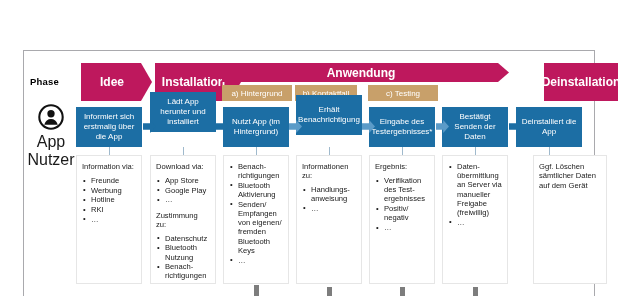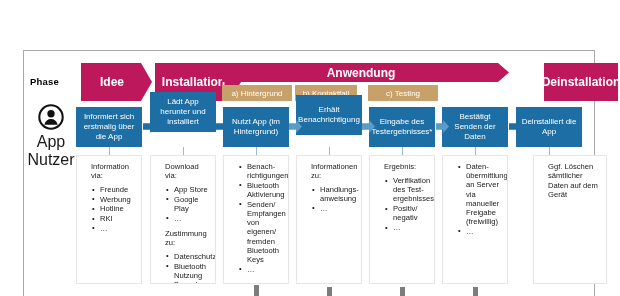--- a/index.html
+++ b/index.html
@@ -128,21 +128,21 @@
     width: 1px;
     background: #9fb9cc;
   }
 
   
   .detail {
     position: absolute;
     background: #ffffff;
     border: 1px solid #e6e6e6;
     box-sizing: border-box;
-    padding: 6px 5px 4px 14px;
+    padding: 6px 5px 4px 5px;
     overflow: hidden;
   }
   .detail-title {
     font-size: 7.6px;
     line-height: 9px;
     color: #1a1a1a;
     margin-bottom: 5px;
   }
   .detail ul {
     list-style: none;

